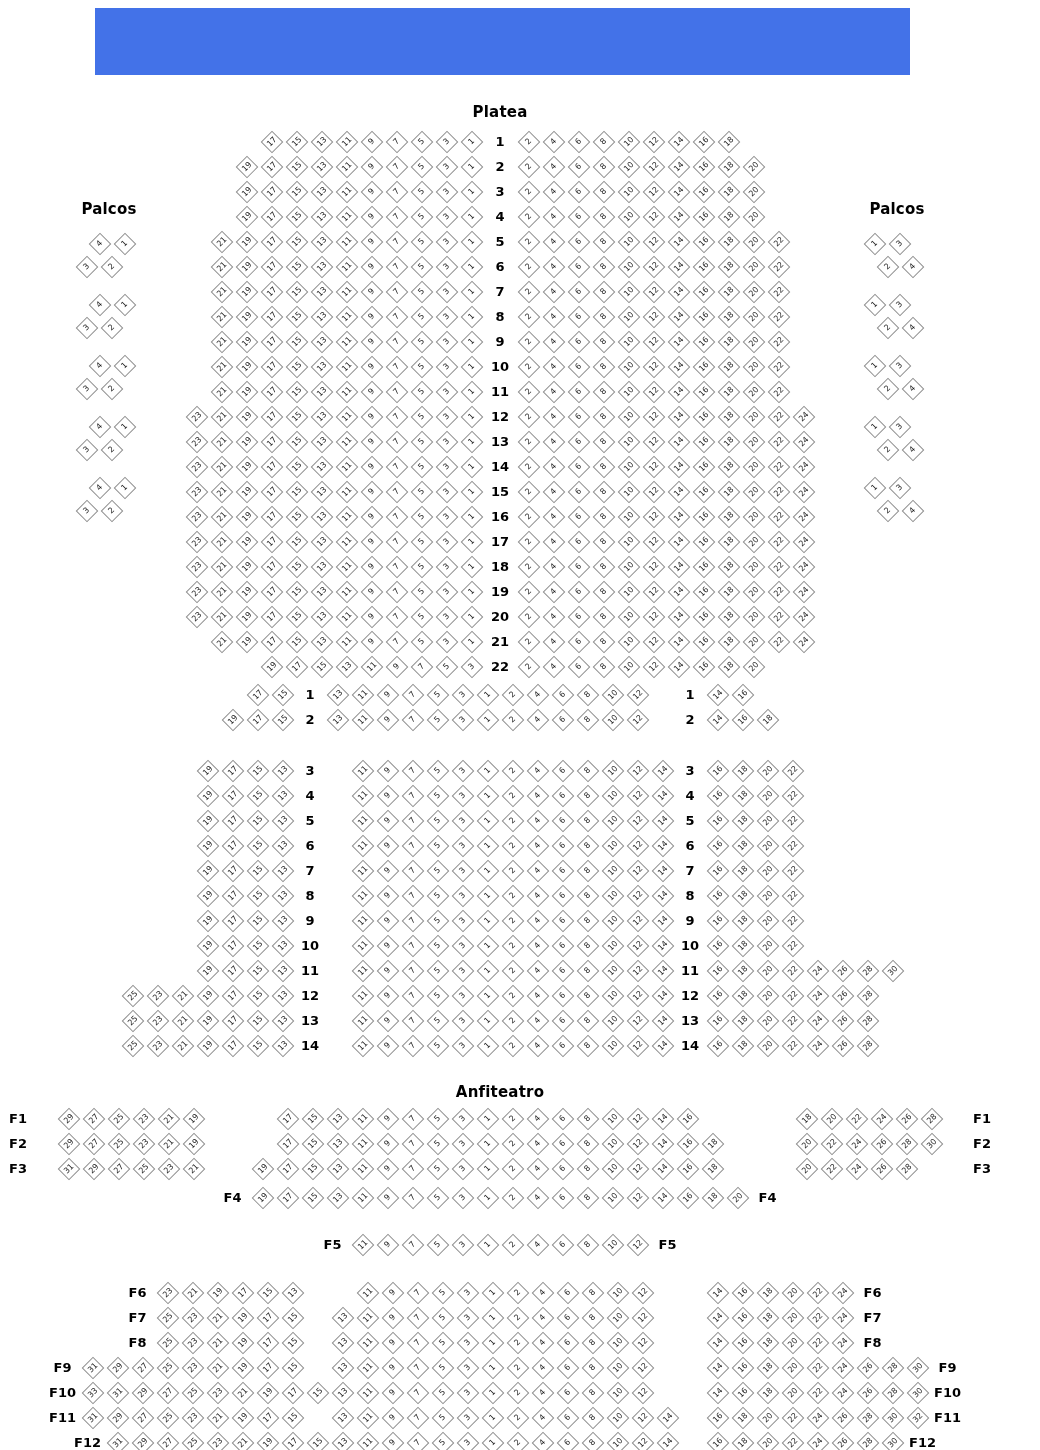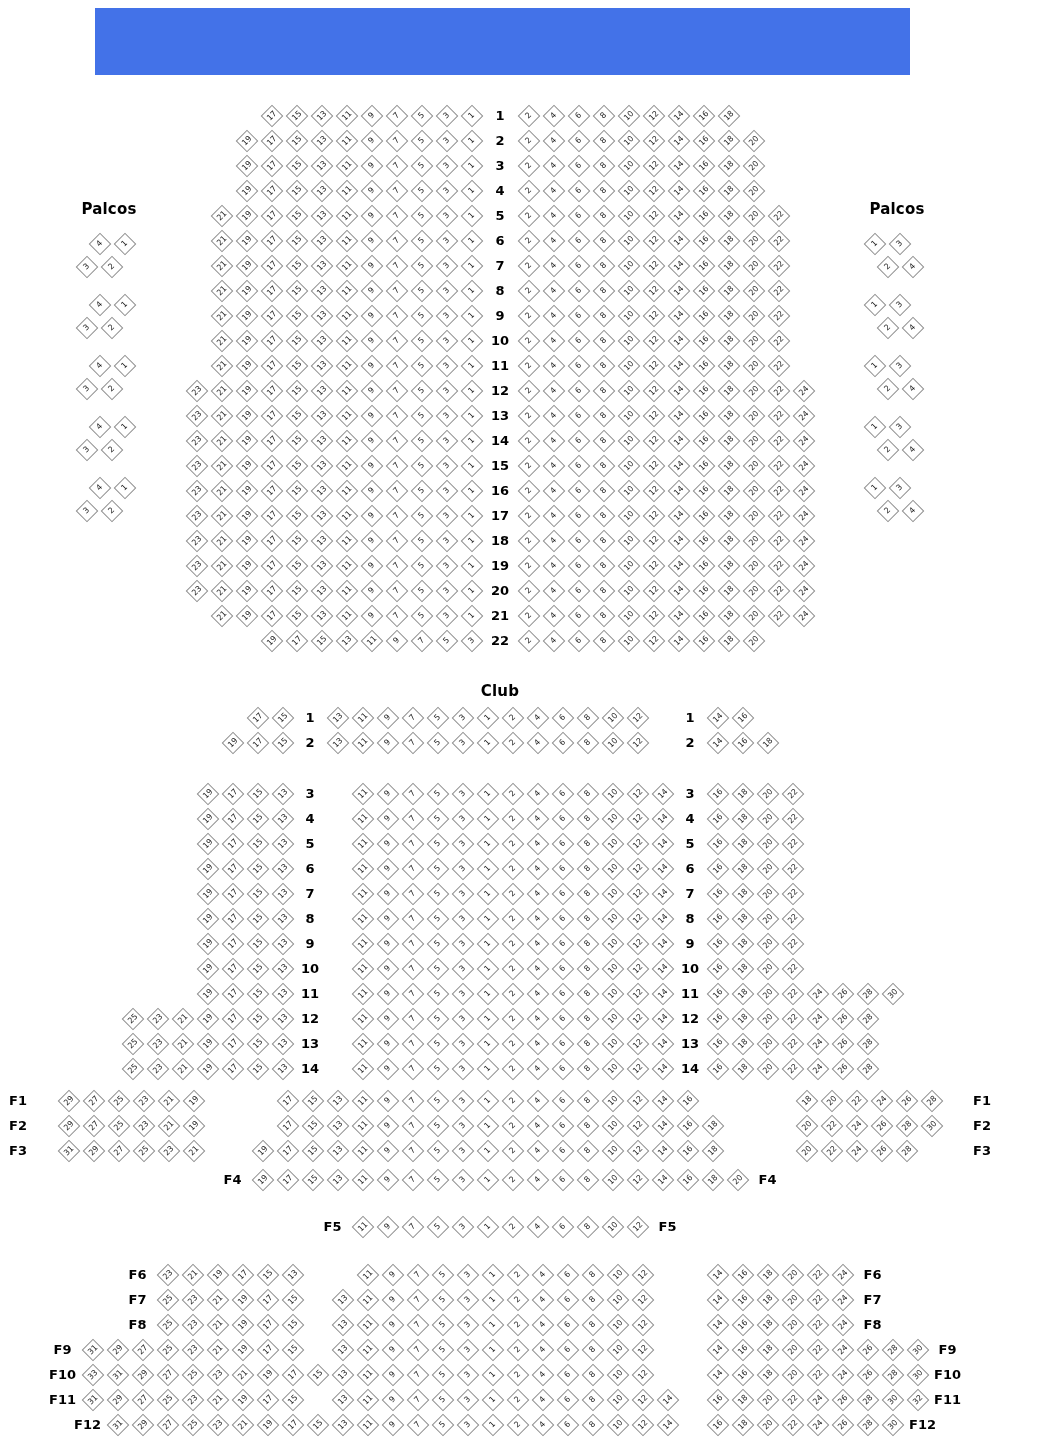--- a/index.html
+++ b/index.html
@@ -36,20 +36,21 @@
   #anf-front .srow:nth-child(5){margin-top:22px}
   #anf-back{margin-top:23px}
 </style>
 </head>
 <body>
 
 <div class="canvas">
   <div class="banner" style="background: rgb(67, 114, 232);"></div>
 
   <section class="platea">
+    <div class="sec-title">Platea</div>
     <div id="platea-rows">
         <div class="srow">
           <div class="region" style="width: 484px; justify-content: flex-end;">
             <div class="cell">
               <div class="diamond">
                 <span>17</span>
               </div>
             </div>
             <div class="cell">
               <div class="diamond">
@@ -2917,21 +2918,20 @@
               <div class="diamond">
                 <span>4</span>
               </div>
             </div>
           </div>
         </div>
       </div>
   </section>
 
   <section class="club">
-    <div class="sec-title">Club</div>
     <div id="club-rows">
         <div class="srow">
           <div class="region" style="width: 295px; justify-content: flex-end;">
             <div class="cell">
               <div class="diamond">
                 <span>17</span>
               </div>
             </div>
             <div class="cell">
               <div class="diamond">
@@ -4641,20 +4641,21 @@
               <div class="diamond">
                 <span>28</span>
               </div>
             </div>
           </div>
         </div>
       </div>
   </section>
 
   <section class="anf">
+    <div class="sec-title">Anfiteatro</div>
     <div id="anf-front">
         <div class="srow">
           <div class="rlabel" style="width: 36px;">F1</div>
           <div class="region" style="width: 170px; justify-content: flex-end;">
             <div class="cell">
               <div class="diamond">
                 <span>29</span>
               </div>
             </div>
             <div class="cell">

